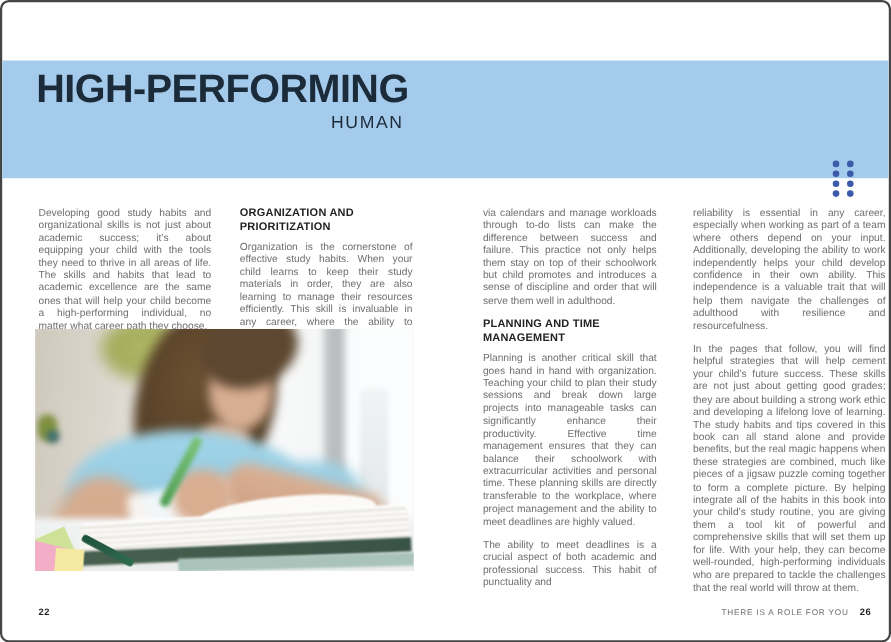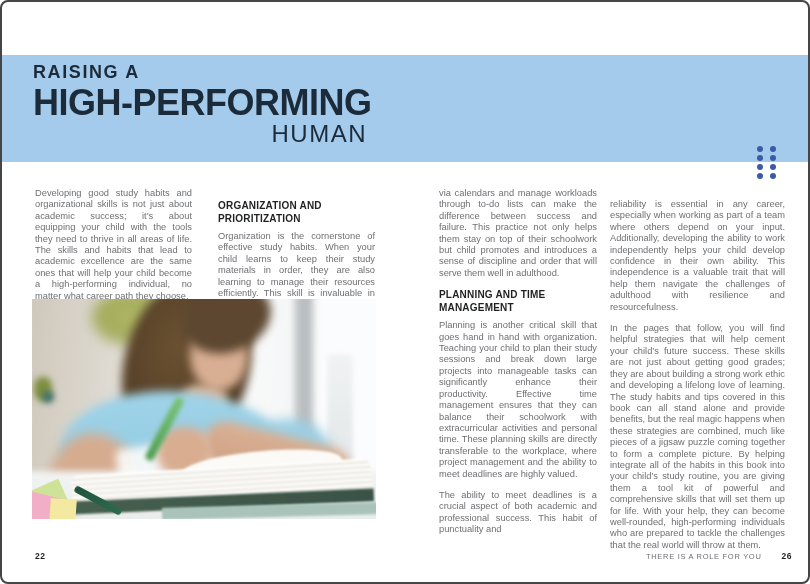--- a/index.html
+++ b/index.html
@@ -6,46 +6,46 @@
   body{width:810px;height:584px;position:relative;font-family:"Liberation Sans",sans-serif;
        -webkit-font-smoothing:antialiased;}
   .sheet{position:absolute;left:0;top:0;right:0;bottom:0;border:2px solid #454545;
          border-radius:8px;background:#ffffff;overflow:hidden;box-sizing:border-box;}
 
   
   .band{position:absolute;left:0;right:0;top:53px;height:107px;background:#a5cbec;}
   .title-block{position:absolute;left:31px;top:59px;width:334px;color:#1c2b39;}
   .title-line1{font-size:18px;font-weight:600;letter-spacing:1.6px;line-height:22px;}
   .title-line2{font-size:36px;font-weight:800;letter-spacing:-0.5px;line-height:39px;white-space:nowrap;text-align:right;}
-  .title-line3{font-size:24px;font-weight:500;letter-spacing:1.5px;line-height:24px;text-align:right;}
+  .title-line3{font-size:16px;font-weight:500;letter-spacing:1.5px;line-height:24px;text-align:right;}
 
   
   .dots{position:absolute;left:755px;top:144px;display:grid;
         grid-template-columns:6px 6px;grid-auto-rows:6px;column-gap:7px;row-gap:3px;}
   .dot{width:6px;height:6px;border-radius:50%;background:#3b5aa8;}
 
   
   .col{position:absolute;top:186px;color:#6e6f72;font-size:9.3px;line-height:11.4px;
        text-align:justify;}
   .col p{margin:0 0 10px 0;}
   .col1{left:33px;width:157px;}
   .col2{left:216px;width:157px;}
   .col3{left:437px;width:158px;}
-  .col4{left:608px;width:175px;margin-top:11px;}
+  .col4{left:628px;width:175px;}
   .sec-heading{color:#1f2021;font-weight:700;font-size:10px;line-height:12.5px;
                letter-spacing:0.2px;text-align:left;margin:10px 0 6px 0;}
-  .sec-heading.first{margin-top:12px;}
+  .sec-heading.first{margin-top:0;}
 
   
   .footer-left{position:absolute;left:33px;top:549px;display:flex;align-items:flex-start;}
   .footer-right{position:absolute;right:16px;top:549px;display:flex;align-items:baseline;}
   .page-num{font-size:8.5px;font-weight:700;color:#1f2021;letter-spacing:0.5px;}
   .footer-title{font-size:7.5px;color:#6d6e71;letter-spacing:0.7px;}
   .footer-left .footer-title{margin-left:10px;}
-  .footer-right .footer-title{margin-right:20px;}
+  .footer-right .footer-title{margin-right:10px;}
 
   
   .photo{position:absolute;left:30px;top:297px;width:344px;height:220px;overflow:hidden;
          background:#e9e7e3;}
   .photo div{position:absolute;}
   .ph-wall{left:-8px;top:-8px;width:360px;height:236px;
     background:linear-gradient(95deg,#cdc6ba 0%,#ddd8cf 22%,#eeeeec 45%,#f8f9f9 62%,#f3f4f5 80%,#eceeef 100%);
     filter:blur(5px);}
   .ph-shelf{left:60px;top:-10px;width:78px;height:56px;border-radius:50%;
     background:radial-gradient(#a8b050,#8f9b42);filter:blur(7px);opacity:.85;}
@@ -96,21 +96,20 @@
     background:linear-gradient(90deg,#20533c,#2d6b4e);transform:rotate(28deg);filter:blur(.4px);}
 </style>
 </head>
 <body>
 
 <div class="sheet">
 
   <div class="band"></div>
 
   <div class="title-block">
-    <div class="title-line1">RAISING A</div>
     <div class="title-line2">HIGH-PERFORMING</div>
     <div class="title-line3">HUMAN</div>
   </div>
 
   <div class="dots">
     <span class="dot"></span>
     <span class="dot"></span>
     <span class="dot"></span>
     <span class="dot"></span>
     <span class="dot"></span>

